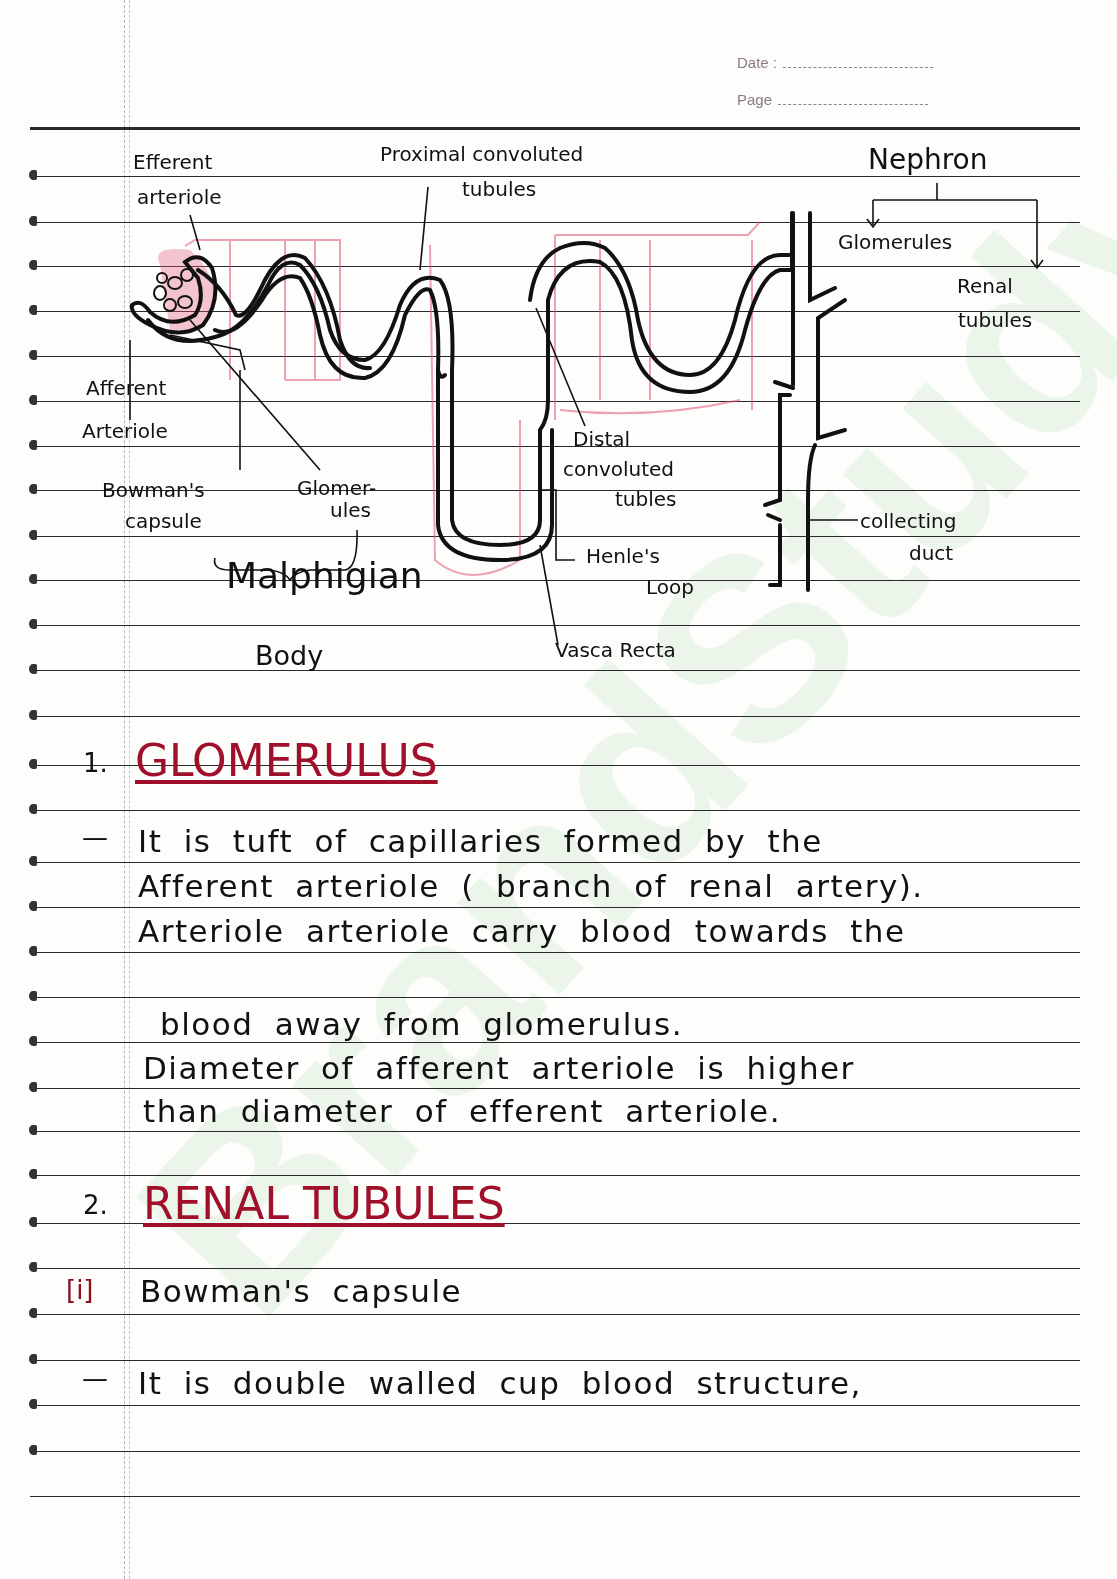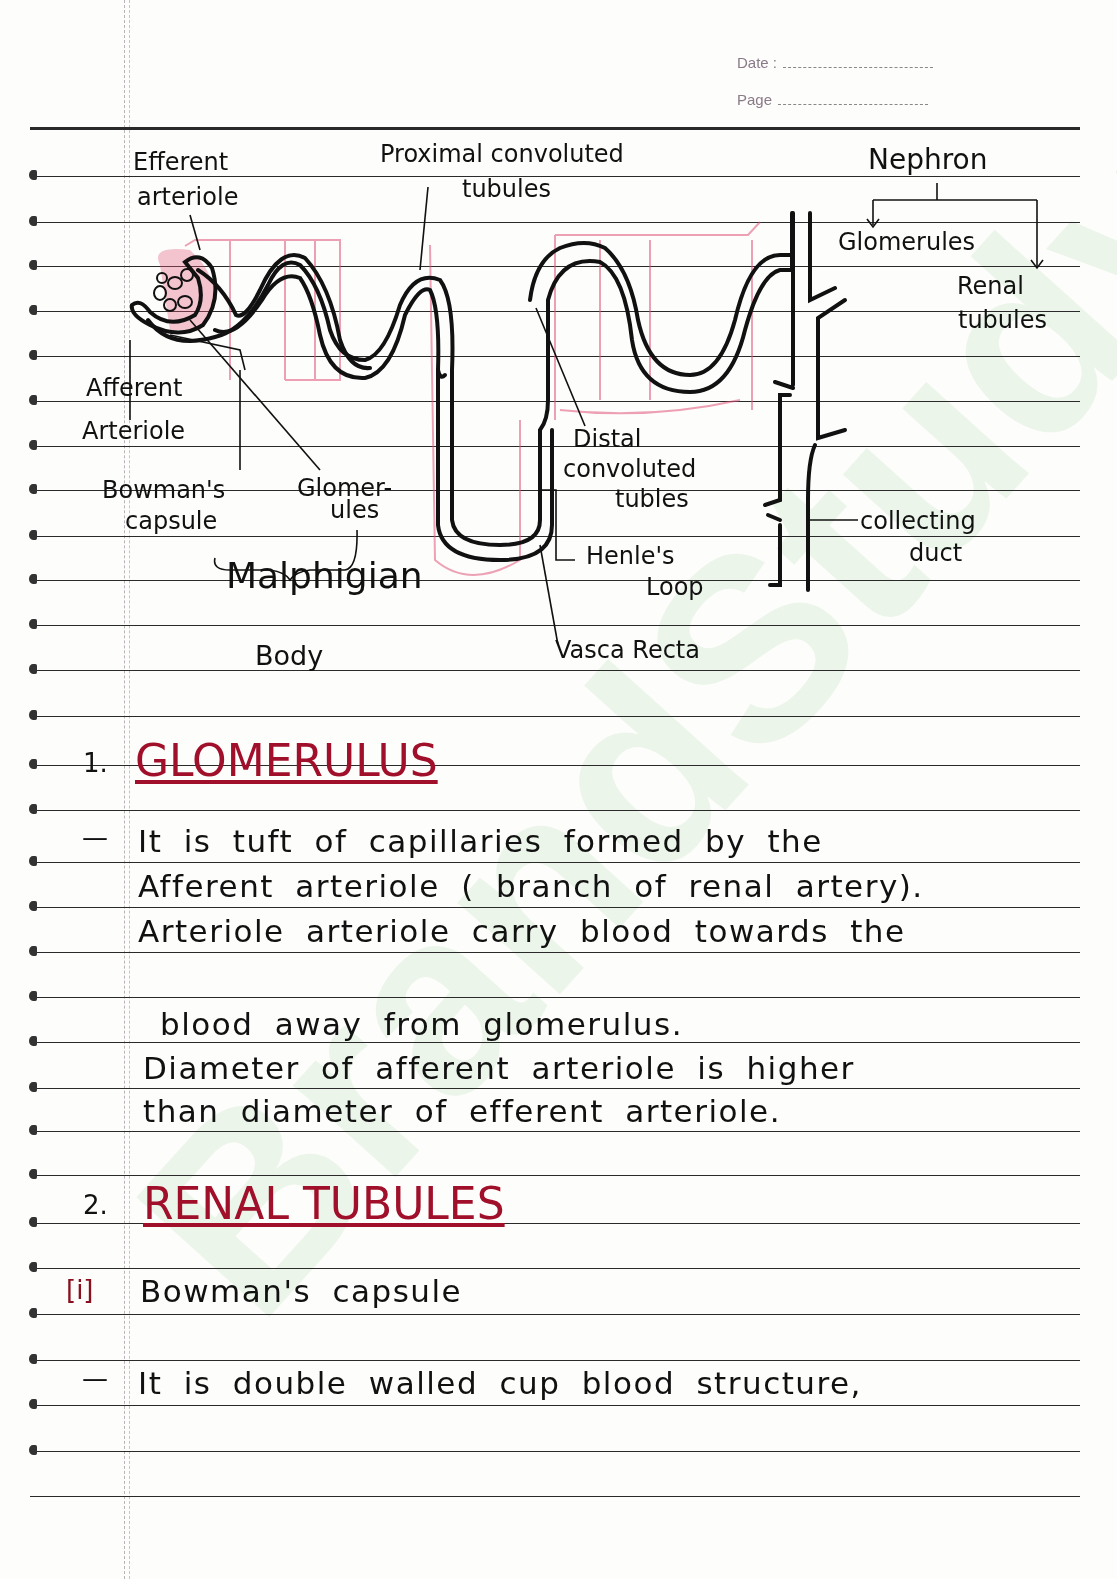--- a/index.html
+++ b/index.html
@@ -5,21 +5,21 @@
   html,body{margin:0;padding:0;}
   body{width:1117px;height:1579px;background:#fdfdfb;position:relative;overflow:hidden;font-family:"DejaVu Sans",sans-serif;color:#111;}
   .page{position:absolute;left:0;top:0;width:1117px;height:1579px;}
   .rule{position:absolute;left:30px;width:1050px;height:0;border-top:1.6px solid #2a2a2a;}
   .rule.top{border-top:3px solid #2a2a2a;}
   .margin{position:absolute;left:124px;top:0;width:0;height:1579px;border-left:1px dashed #b9b3b8;}
   .margin2{position:absolute;left:129px;top:0;width:0;height:1579px;border-left:1px dashed #c9c3c8;}
   .hole{position:absolute;left:29px;width:8px;height:10px;border-radius:50% 20% 20% 50%;background:#333;}
   .hdr{position:absolute;font-family:"Liberation Sans",sans-serif;font-size:15px;color:#8a7a88;}
   .hdr .blank{display:inline-block;border-bottom:1px dashed #888;width:150px;margin-left:6px;}
-  .lbl{position:absolute;font-family:"DejaVu Sans",sans-serif;font-size:24px;line-height:28px;color:#111;white-space:nowrap;}
+  .lbl{position:absolute;font-family:"DejaVu Sans",sans-serif;font-size:20px;line-height:28px;color:#111;white-space:nowrap;}
   .txt{position:absolute;font-family:"DejaVu Sans",sans-serif;font-size:31px;color:#111;white-space:nowrap;letter-spacing:1.5px;word-spacing:10px;}
   .heading{position:absolute;font-family:"DejaVu Sans",sans-serif;font-size:44px;color:#a0102a;white-space:nowrap;text-decoration:underline;text-underline-offset:4px;}
   .num{position:absolute;font-family:"DejaVu Sans",sans-serif;font-size:26px;color:#111;}
   .watermark{position:absolute;left:80px;top:360px;font-family:"Liberation Sans",sans-serif;font-size:260px;font-weight:bold;color:rgba(130,200,130,0.14);transform:rotate(-48deg);transform-origin:left top;white-space:nowrap;pointer-events:none;top:1170px;}
   svg.diagram{position:absolute;left:0;top:0;}
 </style>
 </head>
 <body>
 
 <div class="page">

